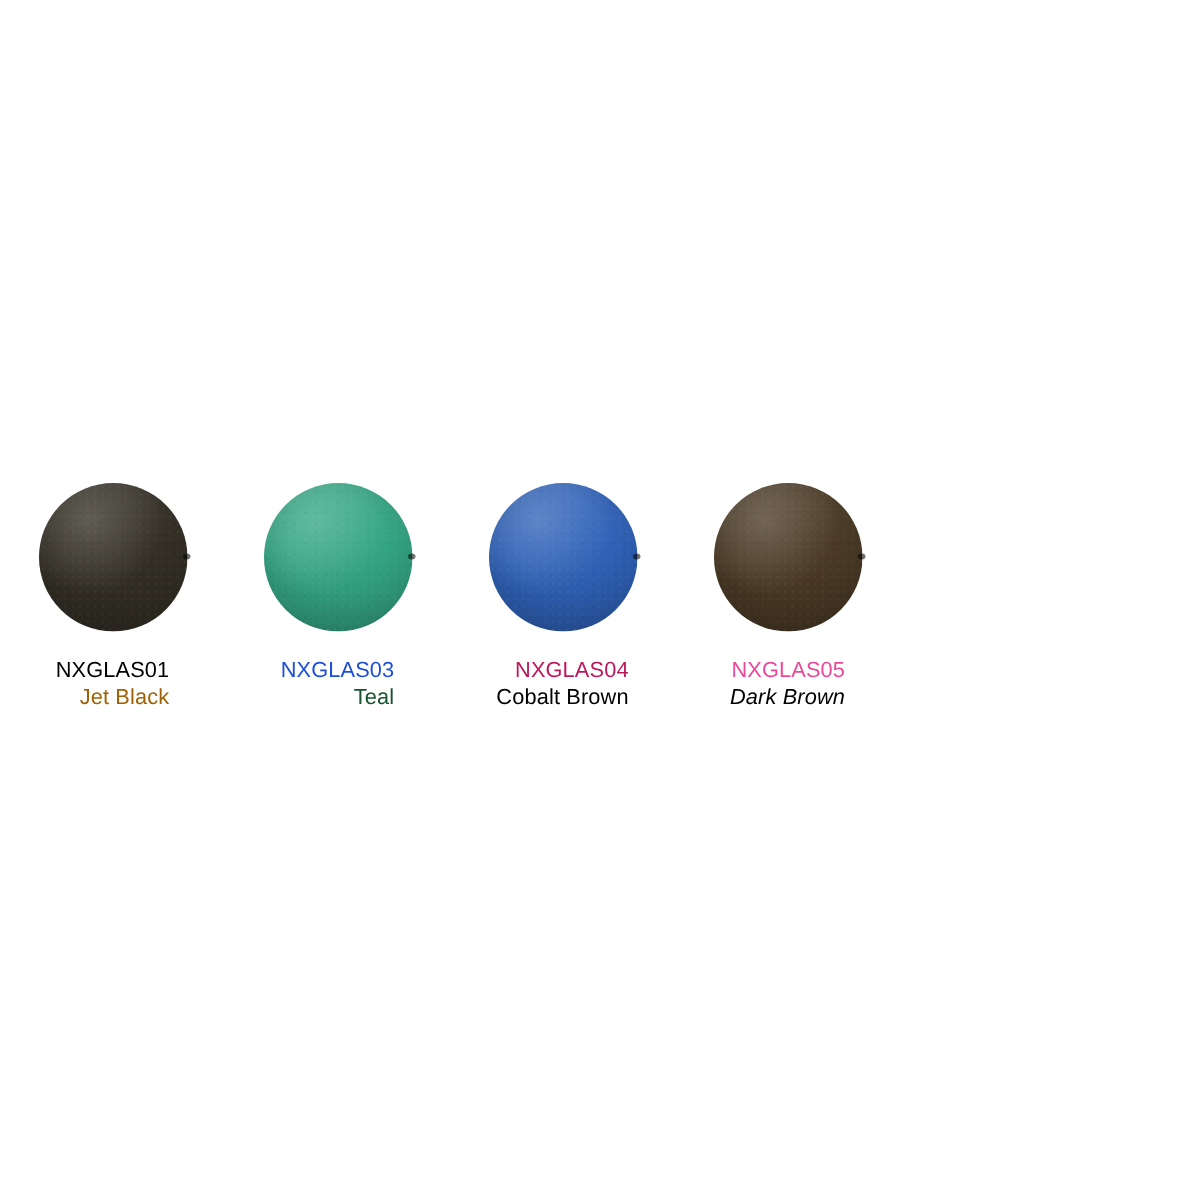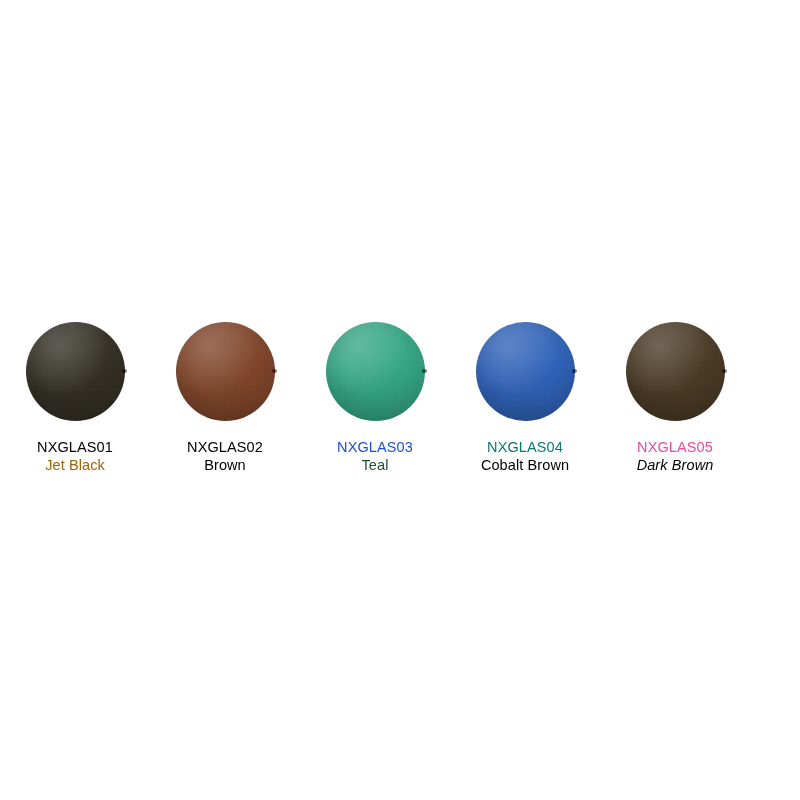--- a/index.html
+++ b/index.html
@@ -95,21 +95,21 @@
     background-image:
       radial-gradient(rgba(255,255,255,0.9) 0.7px, rgba(0,0,0,0) 0.9px),
       radial-gradient(rgba(0,0,0,0.9) 0.7px, rgba(0,0,0,0) 0.9px);
     background-size: 5px 5px, 7px 7px;
     background-position: 0 0, 3px 2px;
     z-index: 2;
   }
 
   .swatch-labels {
     margin-top: 17px;
-    text-align: center;
+    text-align: right;
     line-height: 18px;
   }
 
   .swatch-code,
   .swatch-name {
     display: block;
     color: #000000;
     font-family: "Liberation Sans", sans-serif;
     font-size: 14.5px;
     font-weight: 400;
@@ -129,52 +129,41 @@
         <div class="sphere" style="background-color: rgb(51, 47, 37);"></div>
         <div class="sphere-texture"></div>
         <div class="sphere-nub"></div>
       </div>
       <div class="swatch-labels">
         <span class="swatch-code" style="color: rgb(0, 0, 0);">NXGLAS01</span>
         <span class="swatch-name" style="color: #a16207;">Jet Black</span>
       </div>
     </div>
 
-    <div class="swatch-cell">
-      <div class="sphere-wrap">
-        <div class="sphere" style="background-color: rgb(128, 69, 42);"></div>
-        <div class="sphere-texture"></div>
-        <div class="sphere-nub"></div>
-      </div>
-      <div class="swatch-labels">
-        <span class="swatch-code" style="color: rgb(0, 0, 0);">NXGLAS02</span>
-        <span class="swatch-name" style="color: rgb(0, 0, 0);">Brown</span>
-      </div>
-    </div>
 
     <div class="swatch-cell">
       <div class="sphere-wrap">
         <div class="sphere" style="background-color: rgb(52, 166, 131);"></div>
         <div class="sphere-texture"></div>
         <div class="sphere-nub"></div>
       </div>
       <div class="swatch-labels">
         <span class="swatch-code" style="color: #1d4ed8;">NXGLAS03</span>
         <span class="swatch-name" style="color: #14532d;">Teal</span>
       </div>
     </div>
 
     <div class="swatch-cell">
       <div class="sphere-wrap">
         <div class="sphere" style="background-color: rgb(47, 98, 184);"></div>
         <div class="sphere-texture"></div>
         <div class="sphere-nub"></div>
       </div>
       <div class="swatch-labels">
-        <span class="swatch-code" style="color: #0f766e;">NXGLAS04</span>
+        <span class="swatch-code" style="color: #be185d;">NXGLAS04</span>
         <span class="swatch-name" style="color: rgb(0, 0, 0);">Cobalt Brown</span>
       </div>
     </div>
 
     <div class="swatch-cell">
       <div class="sphere-wrap">
         <div class="sphere" style="background-color: rgb(74, 58, 37);"></div>
         <div class="sphere-texture"></div>
         <div class="sphere-nub"></div>
       </div>

